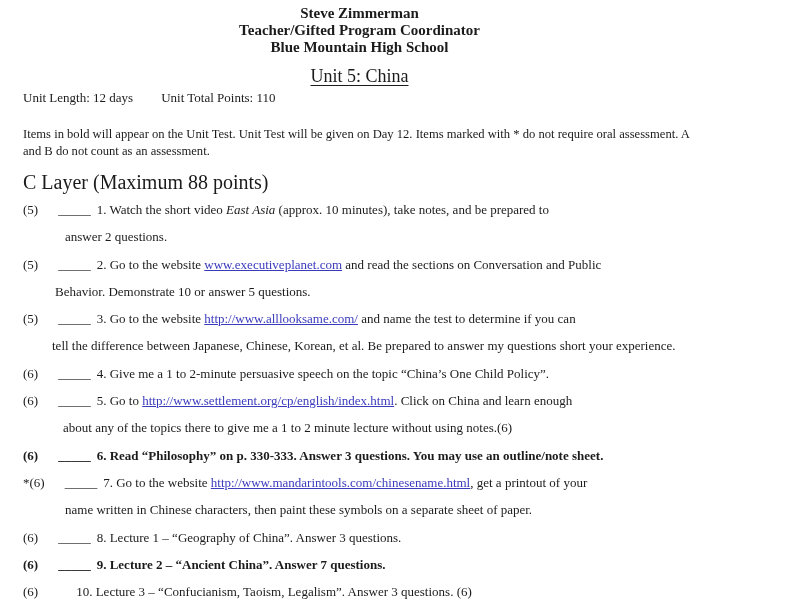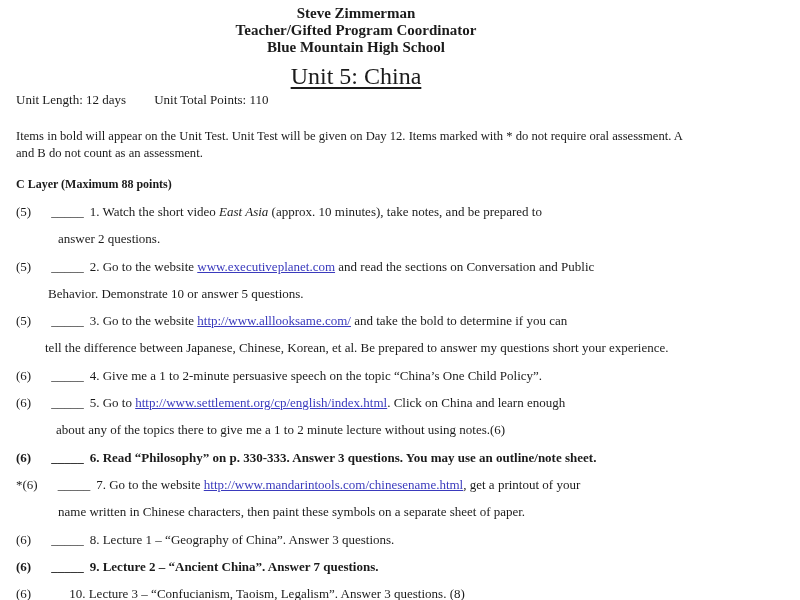--- a/index.html
+++ b/index.html
@@ -2,29 +2,29 @@
 <html style="--link: #3a3abd; --text: #1b1b1b; --bg: #ffffff;"><head>
 <meta charset="utf-8">
 <style>
   :root { --link:#3a3abd; --text:#1b1b1b; --bg:#ffffff; }
   * { margin:0; padding:0; box-sizing:border-box; }
   html,body { background:#fff; }
   .page {
     position:relative; width:704px; height:600px; overflow:hidden;
     background:var(--bg); color:var(--text);
     font-family:"Liberation Serif", serif;
-    padding:5px 8px 0 16px;
+    padding:5px 8px 0 23px;
   }
   .hdr-line { text-align:center; font-weight:bold; font-size:15px; line-height:17px; }
   .title-row { text-align:center; margin-top:9px; line-height:22px; }
-  .title-row span { font-size:24px; text-decoration:underline; text-underline-offset:3px; }
+  .title-row span { font-size:18px; text-decoration:underline; text-underline-offset:3px; }
   .meta { margin-top:2px; font-size:13px; line-height:16px; }
   .meta .sep { display:inline-block; width:28px; }
   .intro { margin-top:20px; font-size:12.6px; line-height:17px; max-width:792px; }
-  .section { margin-top:13px; font-weight:bold; font-size:12px; line-height:18px; }
+  .section { margin-top:13px; font-weight:normal; font-size:20px; line-height:18px; }
   .itemlist { margin-top:5px; }
   .line { font-size:13px; height:27.3px; line-height:27.3px; white-space:nowrap; overflow:hidden; }
   .blank { margin:0 6px 0 20px; }
   .bold { font-weight:bold; }
   .em { font-style:italic; }
   a.link { color:var(--link); text-decoration:underline; cursor:pointer; }
   .c42 { margin-left:42px; }
   .c40 { margin-left:40px; }
   .c32 { margin-left:32px; }
   .c29 { margin-left:29px; }
@@ -48,33 +48,33 @@
   <div class="section">C Layer (Maximum 88 points)</div>
 
   <div class="itemlist">
 
     <div class="line"><span class="pts">(5)</span><span class="blank">_____</span><span>1. Watch the short video </span><span class="em">East Asia</span><span> (approx. 10 minutes), take notes, and be prepared to</span></div>
     <div class="line cont c42">answer 2 questions.</div>
 
     <div class="line"><span class="pts">(5)</span><span class="blank">_____</span><span>2. Go to the website </span><a class="link">www.executiveplanet.com</a><span> and read the sections on Conversation and Public</span></div>
     <div class="line cont c32">Behavior. Demonstrate 10 or answer 5 questions.</div>
 
-    <div class="line"><span class="pts">(5)</span><span class="blank">_____</span><span>3. Go to the website </span><a class="link">http://www.alllooksame.com/</a><span> and take the bold to determine if you can</span></div>
+    <div class="line"><span class="pts">(5)</span><span class="blank">_____</span><span>3. Go to the website </span><a class="link">http://www.alllooksame.com/</a><span> and name the test to determine if you can</span></div>
     <div class="line cont c29">tell the difference between Japanese, Chinese, Korean, et al. Be prepared to answer my questions short your experience.</div>
 
     <div class="line"><span class="pts">(6)</span><span class="blank">_____</span><span>4. Give me a 1 to 2-minute persuasive speech on the topic “China’s One Child Policy”.</span></div>
 
     <div class="line"><span class="pts">(6)</span><span class="blank">_____</span><span>5. Go to </span><a class="link">http://www.settlement.org/cp/english/index.html</a><span>. Click on China and learn enough</span></div>
     <div class="line cont c40">about any of the topics there to give me a 1 to 2 minute lecture without using notes.(6)</div>
 
     <div class="line bold"><span class="pts">(6)</span><span class="blank">_____</span><span>6. Read “Philosophy” on p. 330-333. Answer 3 questions. You may use an outline/note sheet.</span></div>
 
     <div class="line"><span class="pts">*(6)</span><span class="blank">_____</span><span>7. Go to the website </span><a class="link">http://www.mandarintools.com/chinesename.html</a><span>, get a printout of your</span></div>
     <div class="line cont c42">name written in Chinese characters, then paint these symbols on a separate sheet of paper.</div>
 
     <div class="line"><span class="pts">(6)</span><span class="blank">_____</span><span>8. Lecture 1 – “Geography of China”. Answer 3 questions.</span></div>
 
     <div class="line bold"><span class="pts">(6)</span><span class="blank">_____</span><span>9. Lecture 2 – “Ancient China”. Answer 7 questions.</span></div>
 
-    <div class="line"><span class="pts">(6)</span><span class="blankgap"></span><span>10. Lecture 3 – “Confucianism, Taoism, Legalism”. Answer 3 questions. (8)</span></div>
+    <div class="line"><span class="pts">(6)</span><span class="blankgap"></span><span>10. Lecture 3 – “Confucianism, Taoism, Legalism”. Answer 3 questions. (6)</span></div>
 
   </div>
 </div>
 
 </body></html>

